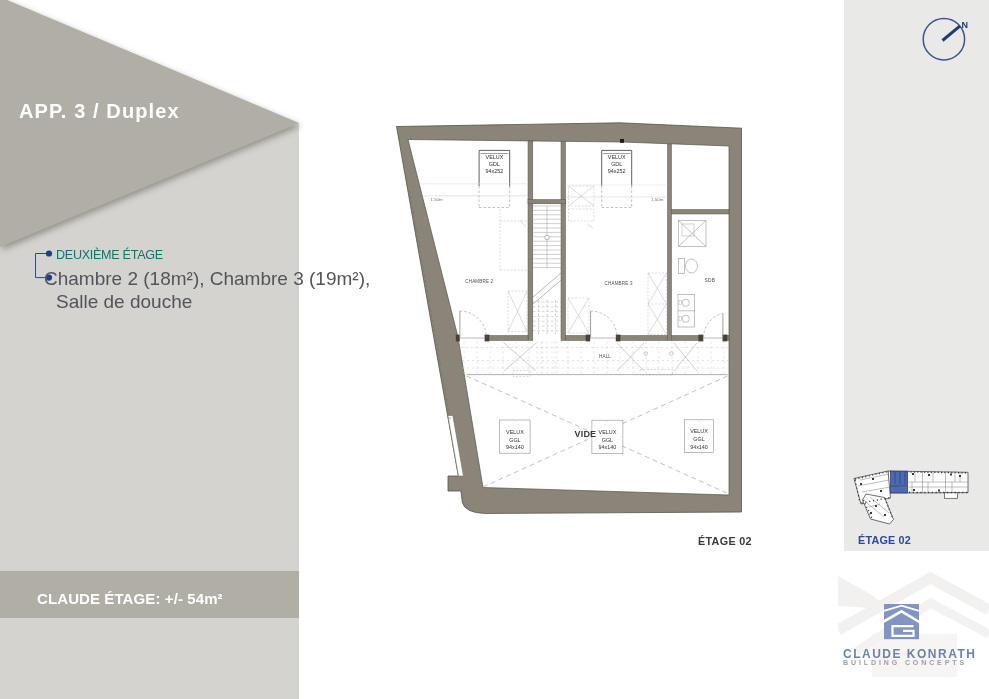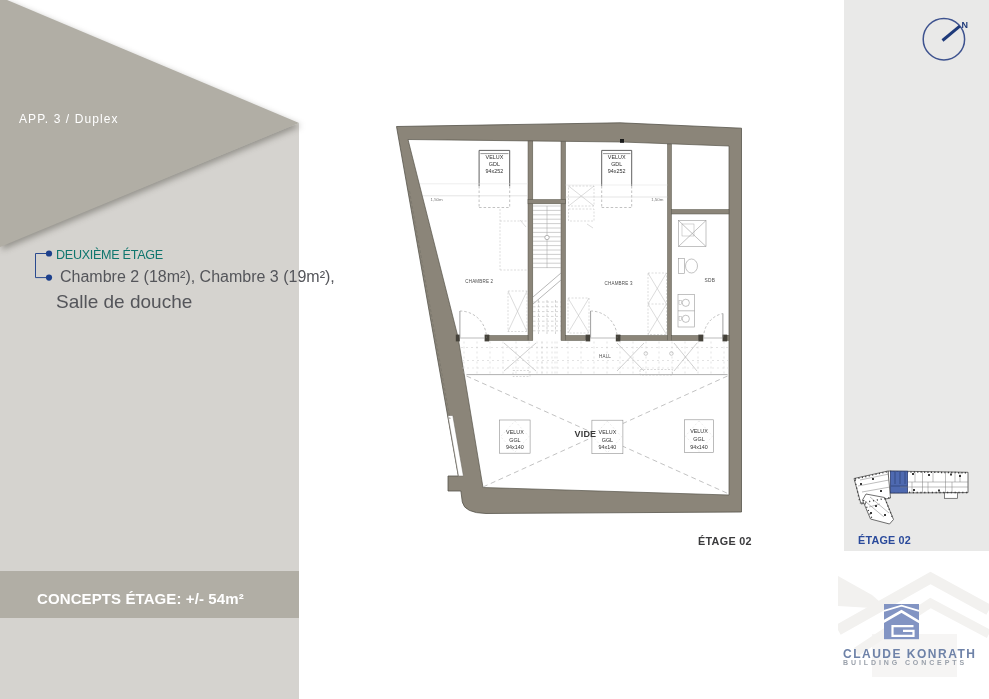--- a/index.html
+++ b/index.html
@@ -2,24 +2,24 @@
 <html><head>
 <meta charset="utf-8">
 <style>
 html,body{margin:0;padding:0;width:989px;height:699px;background:#fff;overflow:hidden;font-family:"Liberation Sans",sans-serif;}
 .abs{position:absolute;}
 #stage{position:relative;width:989px;height:699px;}
 .colwrap{}
 #leftcol{left:0;top:0;width:299px;height:699px;background:#d5d3cf;clip-path:polygon(0px 246px,299px 123px,299px 699px,0px 699px);}
 .triwrap{filter:drop-shadow(2.5px 3px 3px rgba(70,68,60,.45));}
 #tri{left:0;top:0;width:300px;height:248px;background:#b1aea5;clip-path:polygon(0px -3px,299px 123px,0px 247px);}
-#title1{left:19px;top:99.5px;color:#fff;font-size:12px;font-weight:normal;letter-spacing:1.1px;margin-top:12px;}
+#title1{left:19px;top:99.5px;color:#fff;font-size:20px;font-weight:bold;letter-spacing:1.1px;}
 #title2{left:16px;top:128px;color:#fff;font-size:20px;letter-spacing:.9px;}
 #bl1{left:56px;top:247.5px;color:#0f766e;font-size:12.6px;letter-spacing:-.3px;}
-#bl2{left:60px;top:268px;color:#54555a;font-size:16px;}
+#bl2{left:44px;top:268px;color:#54555a;font-size:19px;}
 #bl3{left:56px;top:291px;color:#54555a;font-size:19px;}
 #surfbar{left:0;top:571px;width:299px;height:47px;background:#b1aea5;}
 #surftxt{left:37px;top:590px;color:#fff;font-size:15px;font-weight:bold;letter-spacing:.1px;}
 #rpanel{left:844px;top:0;width:145px;height:551px;background:#e9e9e8;}
 #retage{left:858px;top:534px;color:#2a4a9b;font-size:10.8px;font-weight:bold;letter-spacing:.2px;}
 #petage{left:698px;top:534.5px;color:#3b3b3d;font-size:10.8px;font-weight:bold;letter-spacing:.3px;}
 #cktxt{left:843px;top:647px;color:#6e82a8;font-size:12px;font-weight:bold;letter-spacing:1.5px;}
 #bctxt{left:843px;top:659px;color:#9aa1ab;font-size:7px;font-weight:bold;letter-spacing:2.9px;}
 </style>
 </head>
@@ -48,21 +48,21 @@
 </svg>
 
 <div class="abs" id="bl1">DEUXIÈME ÉTAGE</div>
 
 <div class="abs" id="bl2">Chambre 2 (18m²), Chambre 3 (19m²),</div>
 
 <div class="abs" id="bl3">Salle de douche</div>
 
 <div class="abs" id="surfbar"></div>
 
-<div class="abs" id="surftxt">CONCEPTS ÉTAGE: +/- 54m²</div>
+<div class="abs" id="surftxt">CLAUDE ÉTAGE: +/- 54m²</div>
 
 <div class="abs" id="rpanel"></div>
 
 <svg class="abs" style="left:905px;top:2px" width="84" height="68" viewBox="905 2 84 68">
 <g>
 <circle cx="943.9" cy="39.2" r="20.7" fill="none" stroke="#3e538f" stroke-width="1.5"></circle>
 <line x1="942.5" y1="40.5" x2="959.8" y2="26.2" stroke="#1e3a7a" stroke-width="3"></line>
 <text x="961.5" y="27.8" font-size="9" font-weight="bold" fill="#1e3a7a" font-family="Liberation Sans,sans-serif">N</text>
 </g>
 </svg>

